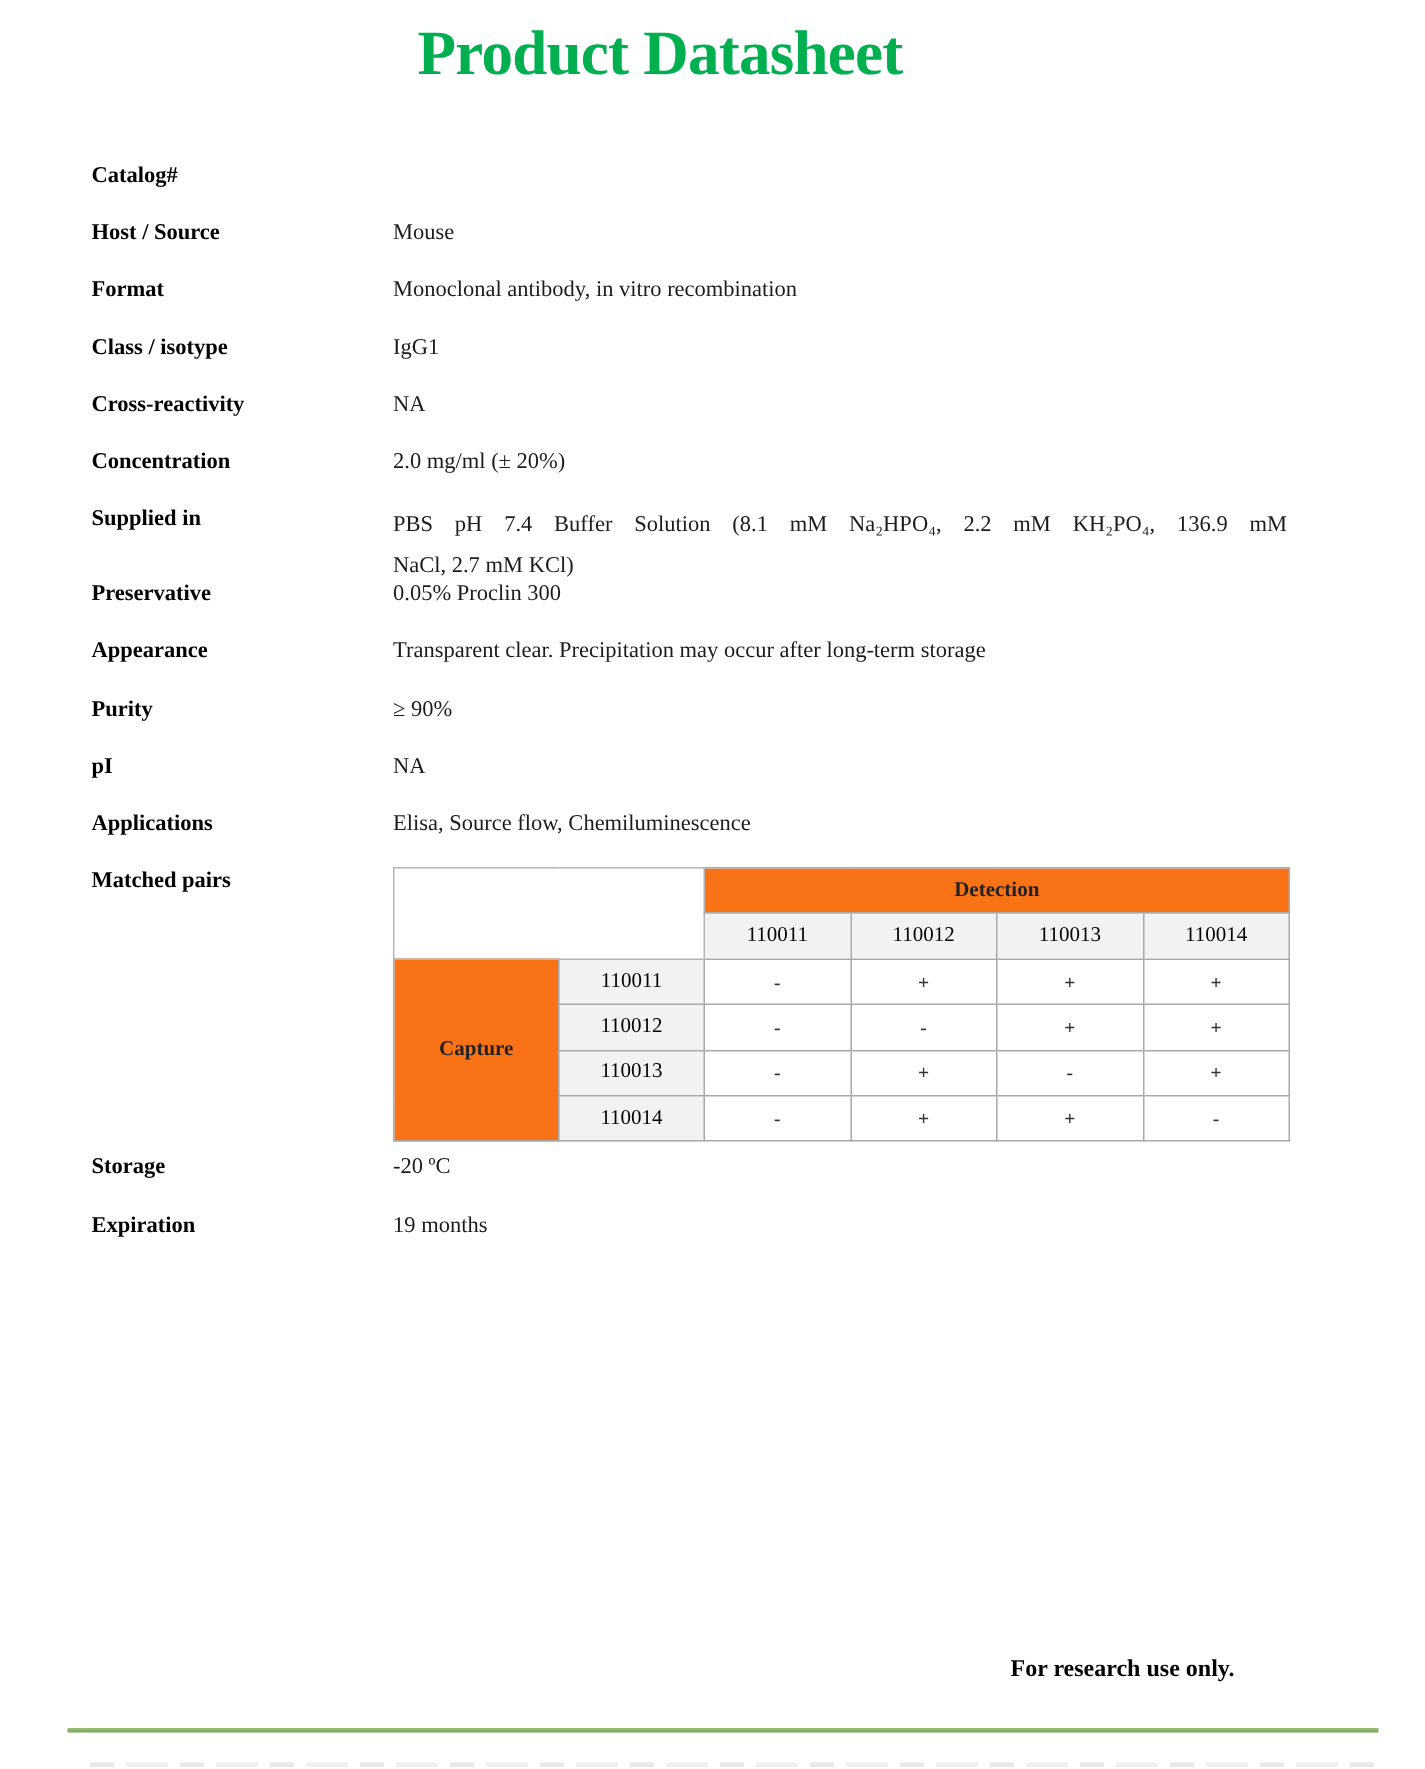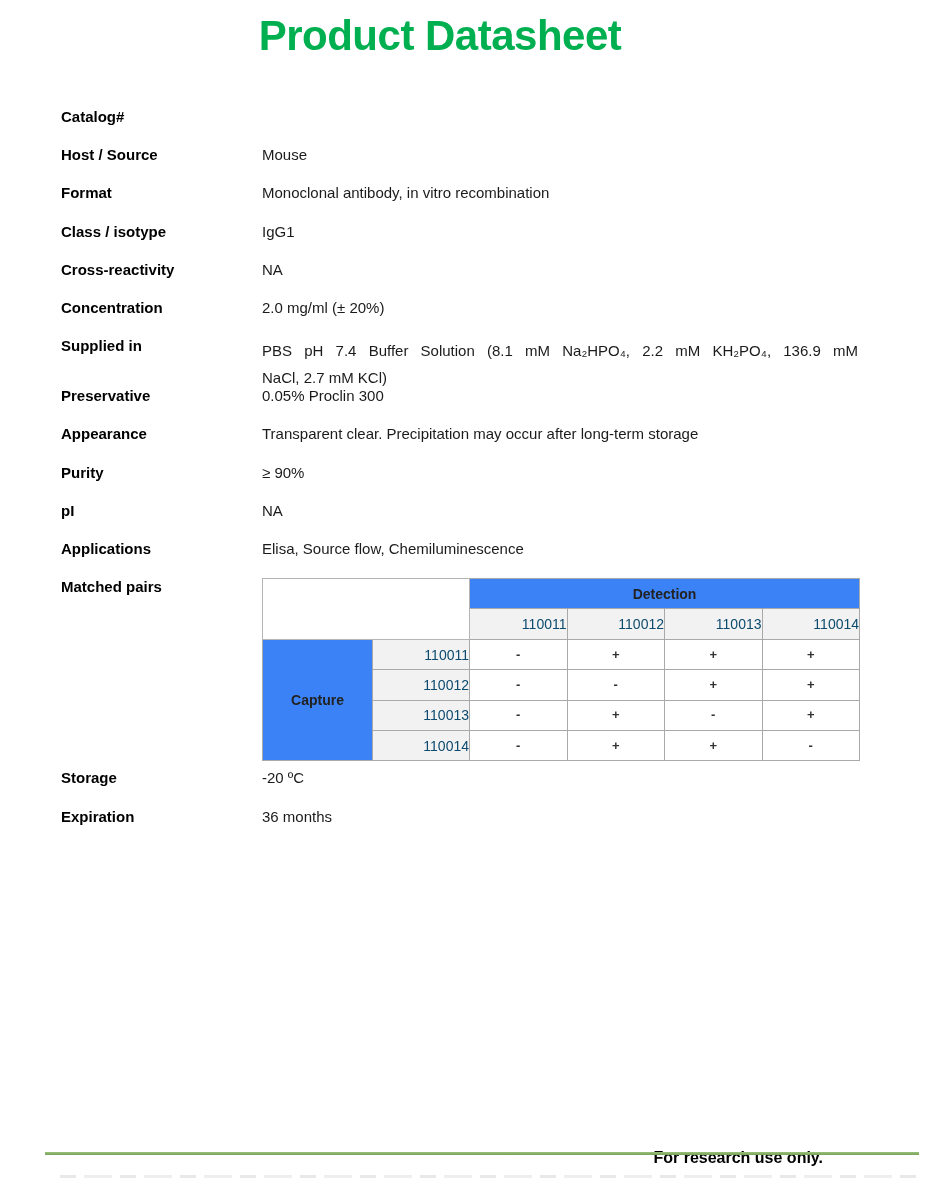--- a/index.html
+++ b/index.html
@@ -1,21 +1,21 @@
 <!DOCTYPE html>
 <html><head>
 <meta charset="utf-8">
 <style>
   html,body{margin:0;padding:0;background:#ffffff;}
   .page{
     position:relative;
     width:950px;height:1179px;
     background:#ffffff;
     overflow:hidden;
-    font-family:Liberation Sans, sans-serif;
+    font-family:Liberation Serif, serif;
     color:#1b1b1b;
   }
   .title{
     margin:0;
     position:absolute;
     top:12px;left:0;
     width:880px;
     text-align:center;
     font-size:42px;
     font-weight:bold;
@@ -63,38 +63,37 @@
   .mp-table td{
     border:1px solid #a9a9a9;
     height:29.4px;
     text-align:center;
     vertical-align:middle;
     padding:0;
     color:#3d3d3d;
   }
   .mp-table td.blank{background:#ffffff;border-color:#b5b5b5;}
   .mp-table td.green{
-    background:#3b82f6;
+    background:#f97316;
     font-weight:bold;
     color:#222222;
   }
   .mp-table td.gray{
     background:#f2f2f2;
-    color:#0c4a6e;
-    text-align:right;
+    color:#000000;
   }
   .mp-table td.data{
     background:#ffffff;
     font-weight:bold;
     font-size:13px;
     color:#333333;
   }
   .footer-note{
     position:absolute;
-    top:1148px;left:61px;
+    top:1103px;left:61px;
     width:762px;
     text-align:right;
     font-size:16px;
     font-weight:bold;
     color:#000000;
     line-height:19px;
   }
   .green-rule{
     position:absolute;
     top:1152px;left:45px;
@@ -228,21 +227,21 @@
         </table>
       </div>
     </div>
 
     <div class="frow">
       <div class="flabel">Storage</div>
       <div class="fvalue">-20 ºC</div>
     </div>
     <div class="frow">
       <div class="flabel">Expiration</div>
-      <div class="fvalue">36 months</div>
+      <div class="fvalue">19 months</div>
     </div>
 
   </div>
 
   <div class="footer-note">For research use only.</div>
 
   <div class="green-rule"></div>
   <div class="cutoff-artifact"></div>
 
 </div>

